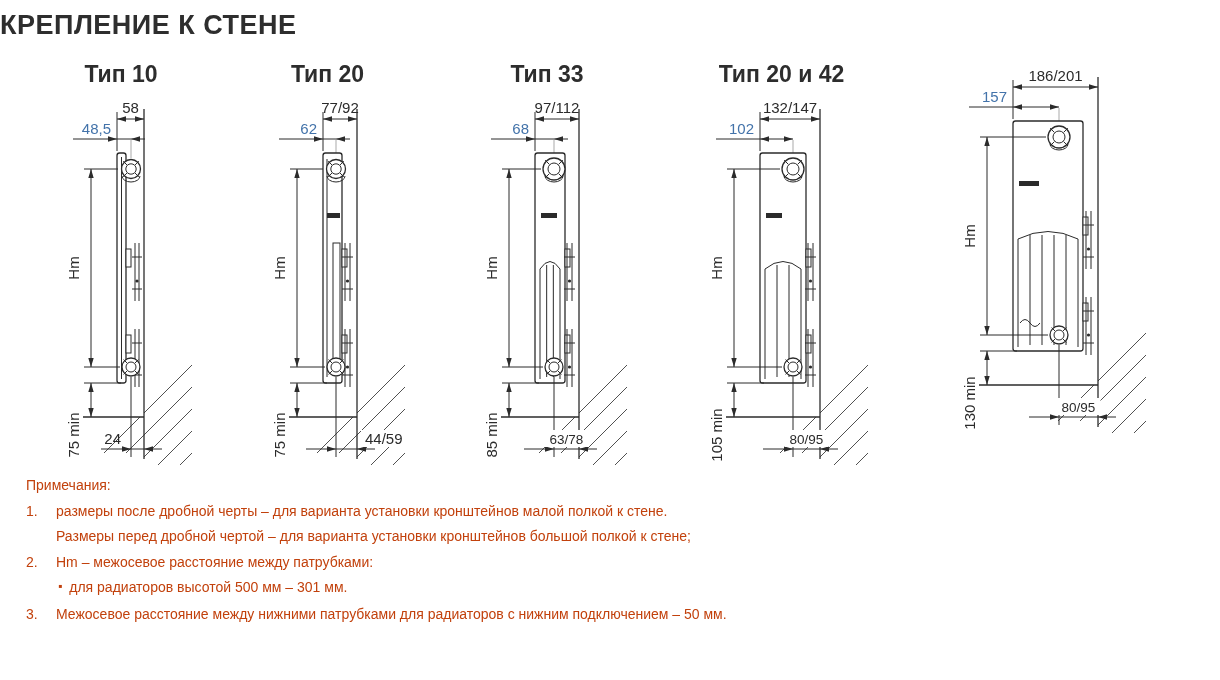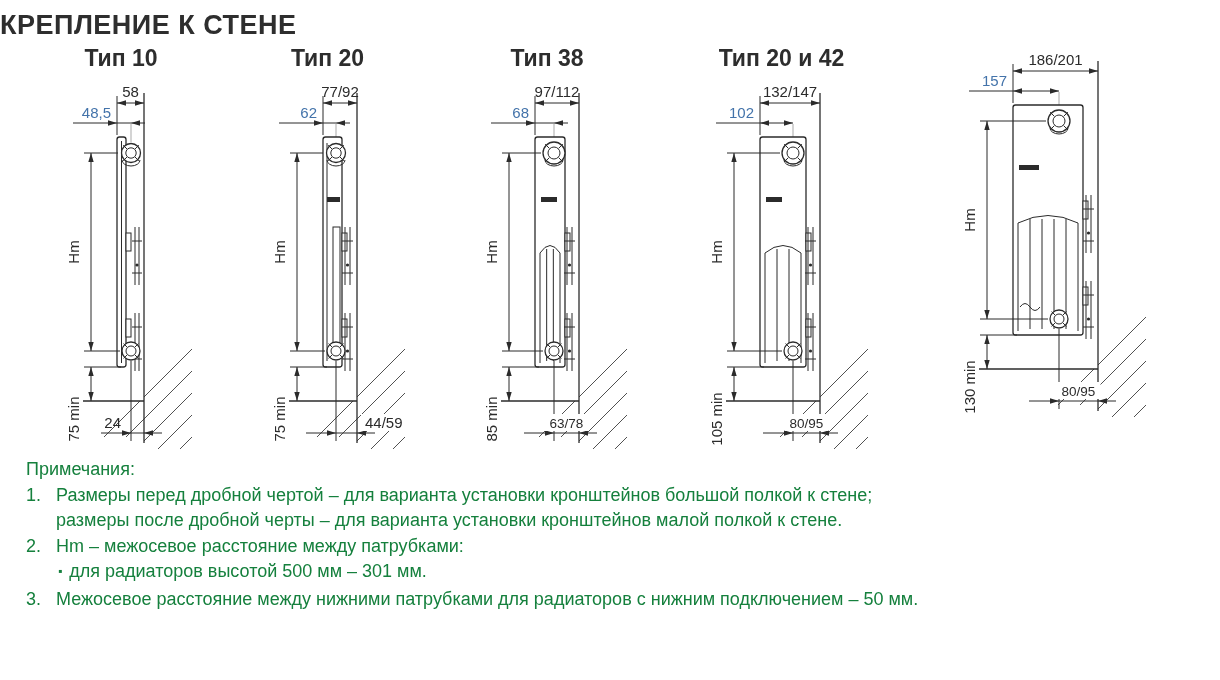--- a/index.html
+++ b/index.html
@@ -5,35 +5,35 @@
   html,body{margin:0;padding:0;}
   body{
     width:1220px;height:680px;background:#ffffff;overflow:hidden;
     font-family:"Liberation Sans",sans-serif;
     --accent:#4373aa;--line:#2b2b2b;
   }
   .heading{
     font-size:27px;font-weight:700;color:#2e2e2e;
     margin-top:10px;letter-spacing:.5px;
   }
-  .row{display:flex;justify-content:space-between;padding:0 50px 0 36px;margin-top:4px;}
+  .row{display:flex;justify-content:space-between;padding:0 50px 0 36px;margin-top:20px;}
   .cell{flex:none;}
   .cell-title{text-align:center;font-size:23px;font-weight:600;color:#2d2d2d;height:32px;}
   svg{display:block;}
   svg text{font-family:"Liberation Sans",sans-serif;}
   .dimtxt{font-size:15px;fill:#2b2b2b;}
   .small{font-size:13.5px;}
   .blue{fill:var(--accent);}
   .ln{stroke:var(--line);stroke-width:1.3;fill:none;}
   .thin{stroke-width:1;}
   .ext{stroke:#a9a9a9;stroke-width:1;}
   .hatch line{stroke:#515151;stroke-width:1;}
   .arr{fill:var(--line);stroke:none;}
   .bodyfill{fill:#ffffff;}
-  .notes{padding:8px 18px 0 26px;color:#15803d;font-size:18px;line-height:25.5px;}
+  .notes{padding:8px 18px 0 26px;color:#c2410c;font-size:14px;line-height:25.5px;}
   .note-item{display:flex;}
   .note-num{width:30px;flex:none;}
   .note-body{flex:1;}
   .bullet{margin-left:2px;}
   .bullet::before{content:"▪";font-size:12px;margin-right:7px;position:relative;top:-2px;}
 </style>
 </head>
 <body style="--accent: #4373aa; --line: #2b2b2b;">
 
 <div class="heading">КРЕПЛЕНИЕ К СТЕНЕ</div>
@@ -232,21 +232,21 @@
         </g>
         <line class="ln thin" x1="101" y1="284" x2="101" y2="364"></line>
         <line class="ln thin" x1="71" y1="356" x2="140" y2="356"></line>
         <polygon class="arr" points="101,356 92,353.3 92,358.7"></polygon>
         <polygon class="arr" points="122,356 131,353.3 131,358.7"></polygon>
         <rect fill="#fff" x="126" y="337" width="48" height="17"></rect>
         <text class="dimtxt " text-anchor="start" x="130" y="351">44/59</text>
       </svg>
   </div>
     <div class="cell">
-    <div class="cell-title">Тип 38</div>
+    <div class="cell-title">Тип 33</div>
     <svg width="196" height="372" viewBox="0 0 196 372">
         <defs>
           <clipPath id="hclip2">
             <rect x="130" y="16" width="48" height="362"></rect>
             <rect x="78" y="324" width="52" height="36"></rect>
           </clipPath>
         </defs>
         <g class="hatch" clip-path="url(#hclip2)">
           <line x1="40" y1="410" x2="480" y2="-30"></line>
           <line x1="62" y1="410" x2="502" y2="-30"></line>
@@ -547,22 +547,22 @@
       </svg>
   </div>
   </div>
 
 <div class="notes">
   <div>Примечания:</div>
 
   <div class="note-item">
     <span class="note-num">1.</span>
     <div class="note-body">
+      <div>размеры после дробной черты – для варианта установки кронштейнов малой полкой к стене.</div>
       <div>Размеры перед дробной чертой – для варианта установки кронштейнов большой полкой к стене;</div>
-      <div>размеры после дробной черты – для варианта установки кронштейнов малой полкой к стене.</div>
     </div>
   </div>
 
   <div class="note-item">
     <span class="note-num">2.</span>
     <div class="note-body">
       <div>Hm – межосевое расстояние между патрубками:</div>
       <div class="bullet">для радиаторов высотой 500 мм – 301 мм.</div>
     </div>
   </div>

